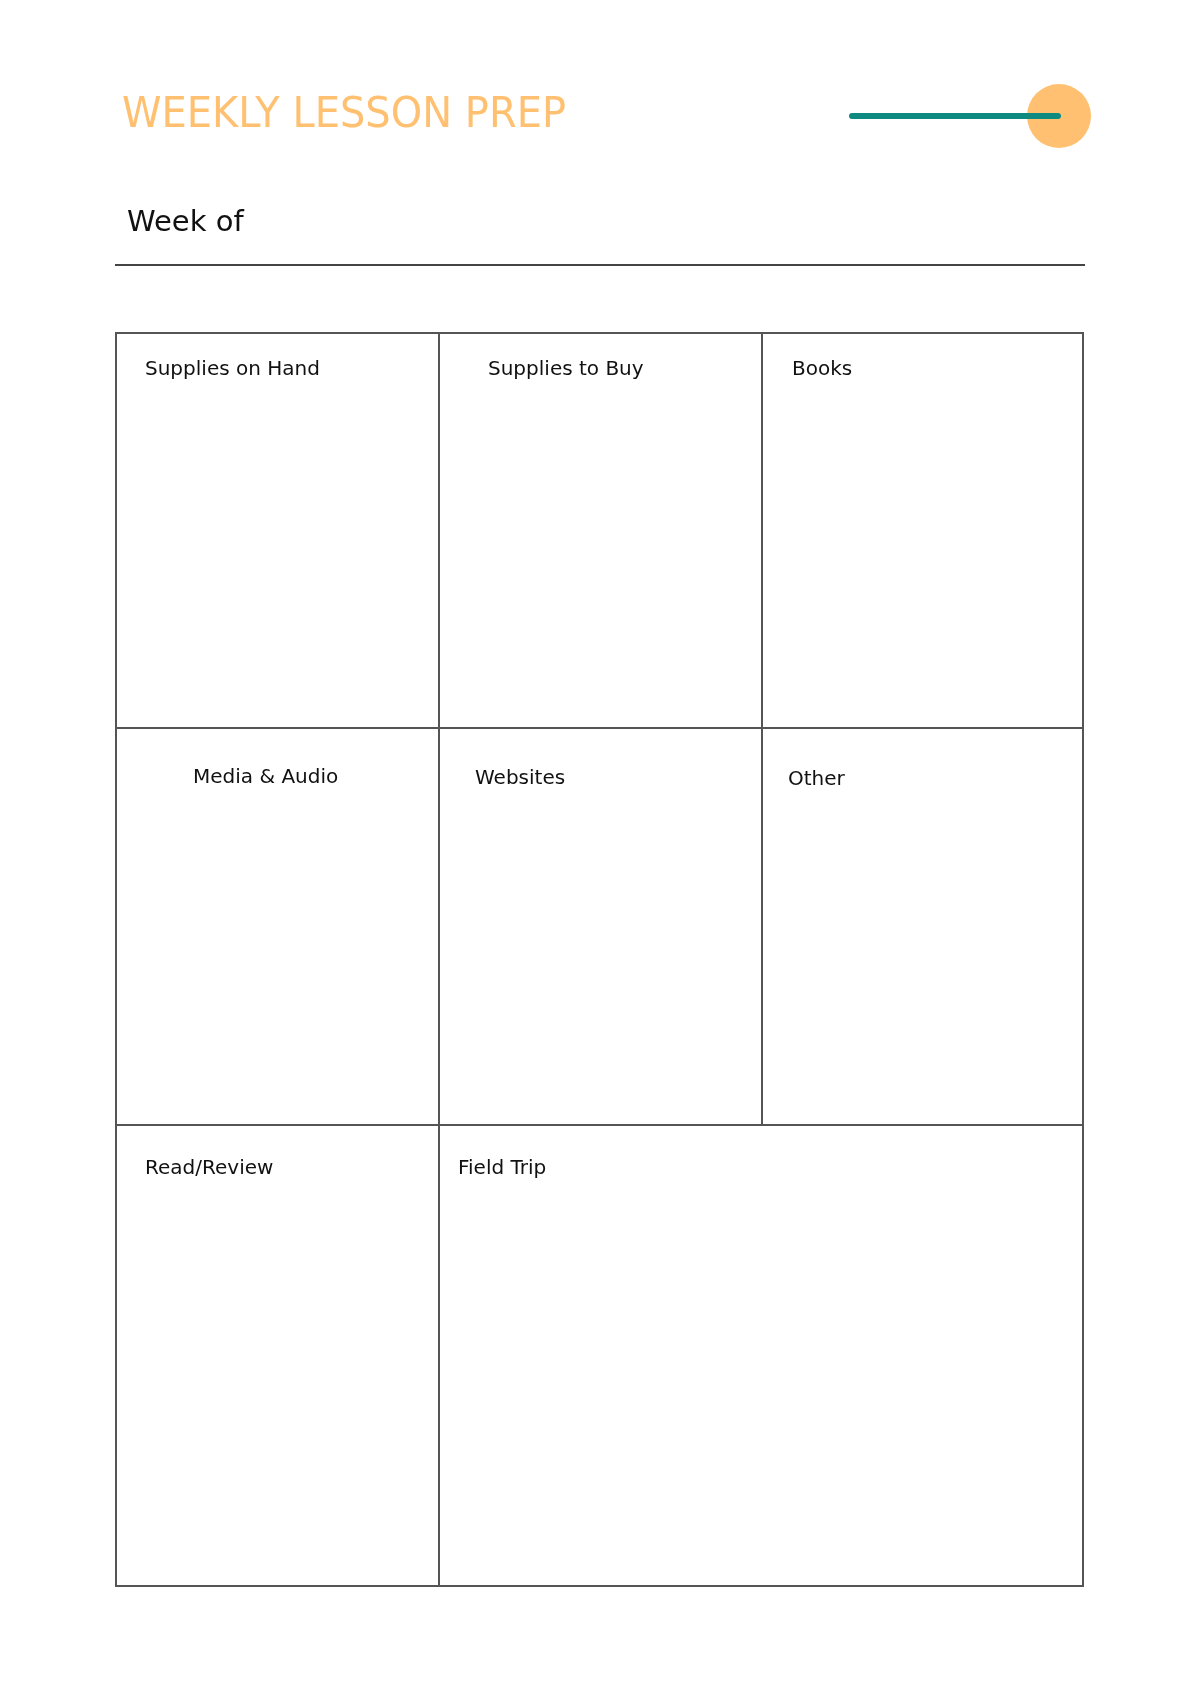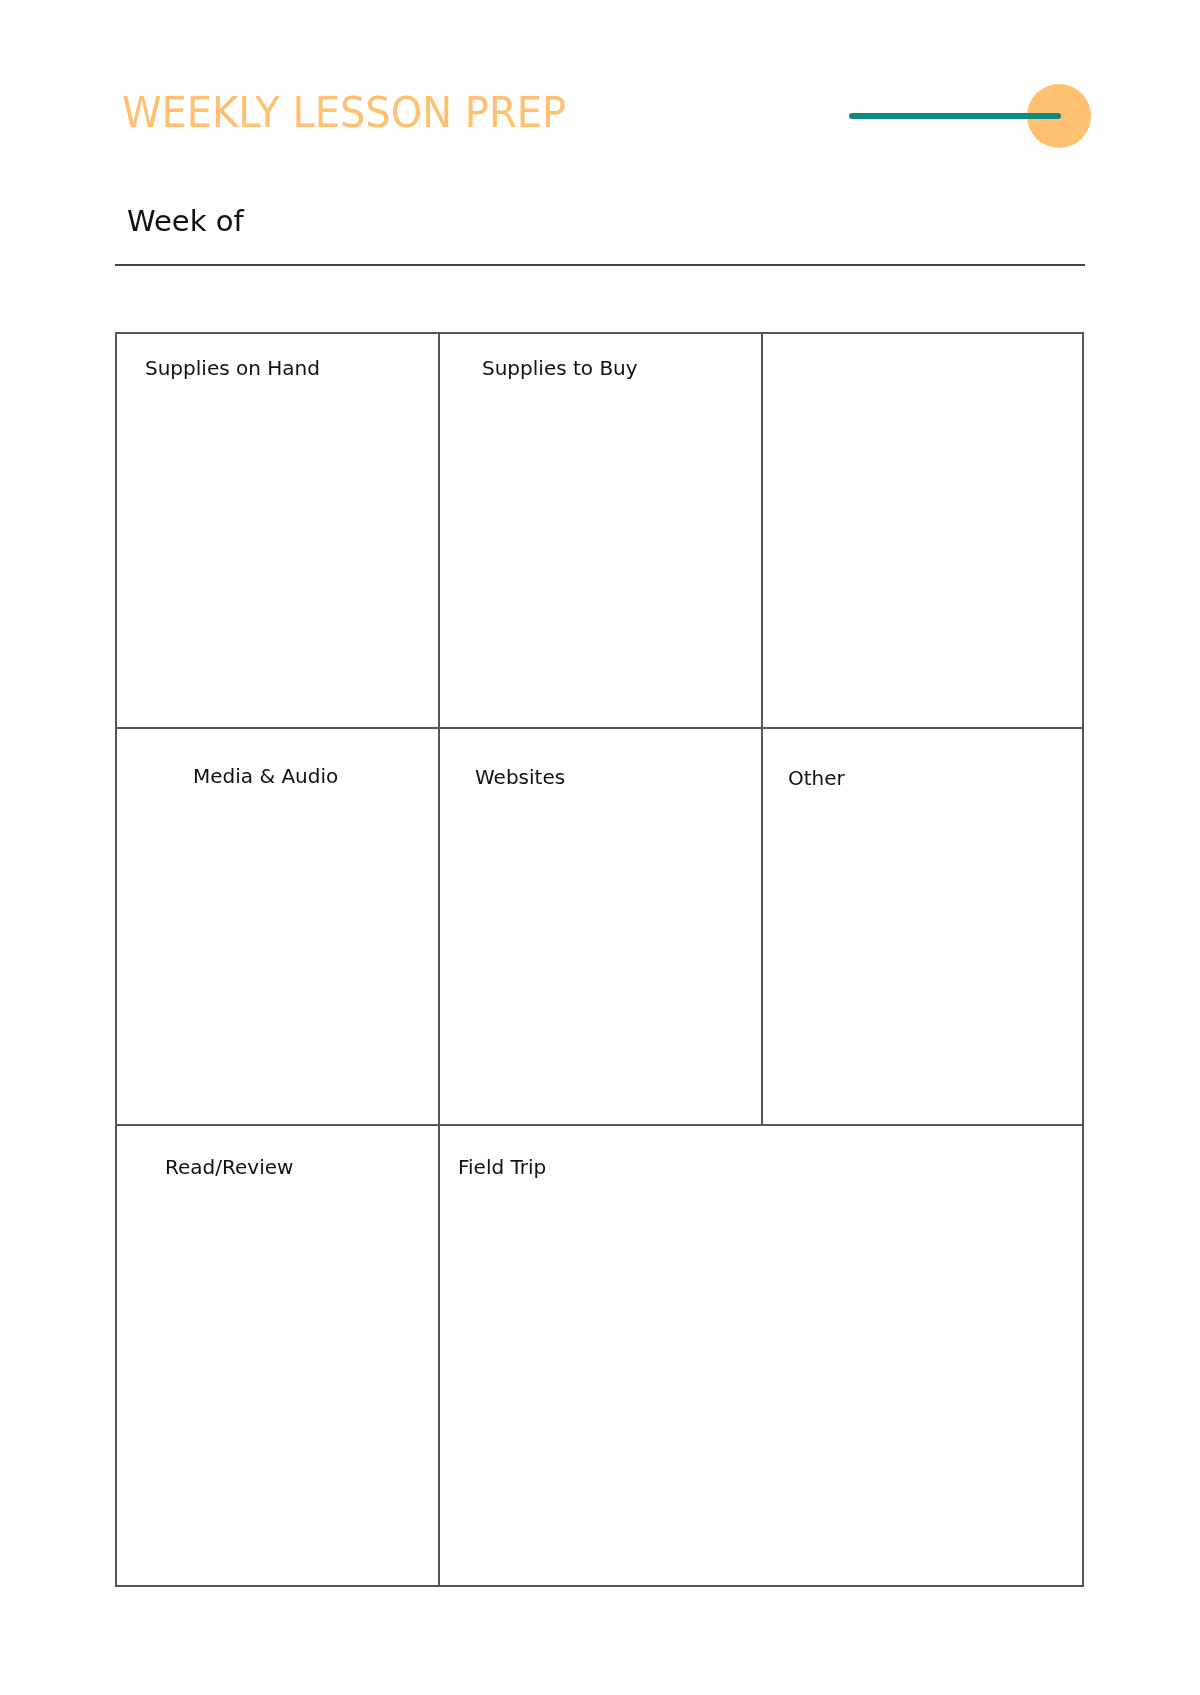--- a/index.html
+++ b/index.html
@@ -58,32 +58,35 @@
 
   <div class="vline" style="left:321px; top:0; height:1251px;"></div>
   <div class="vline" style="left:644px; top:0; height:791px;"></div>
   <div class="hline" style="left:0; top:393px; width:965px;"></div>
   <div class="hline" style="left:0; top:790px; width:965px;"></div>
 
   <div class="cell" style="left:0; top:0; width:321px; height:393px;">
     <span class="label" style="left:28px; top:16px;">Supplies on Hand</span>
   </div>
   <div class="cell" style="left:323px; top:0; width:321px; height:393px;">
-    <span class="label" style="left:42px; top:16px;">Supplies to Buy</span>
+    <span class="label" style="left:48px; top:16px;">Supplies to Buy</span>
+  </div>
+  <div class="cell" style="left:646px; top:0; width:319px; height:393px;">
+    <span class="label" style="left:29px; top:16px;">Books</span>
   </div>
 
   <div class="cell" style="left:0; top:395px; width:321px; height:395px;margin-left:48px;">
     <span class="label" style="left:28px; top:29px;">Media &amp; Audio</span>
   </div>
   <div class="cell" style="left:323px; top:395px; width:279px; height:395px;">
     <span class="label" style="left:35px; top:30px;">Websites</span>
   </div>
   <div class="cell" style="left:646px; top:395px; width:269px; height:395px;">
     <span class="label" style="left:25px; top:31px;">Other</span>
   </div>
 
-  <div class="cell" style="left:0; top:792px; width:321px; height:512px;margin-left:20px;">
+  <div class="cell" style="left:0; top:792px; width:321px; height:512px;">
     <span class="label" style="left:28px; top:23px;">Read/Review</span>
   </div>
   <div class="cell" style="left:306px; top:792px; width:626px; height:459px;text-align:center;">
     <span class="label" style="left:35px; top:23px;">Field Trip</span>
   </div>
 </div>
 
 </body></html>

